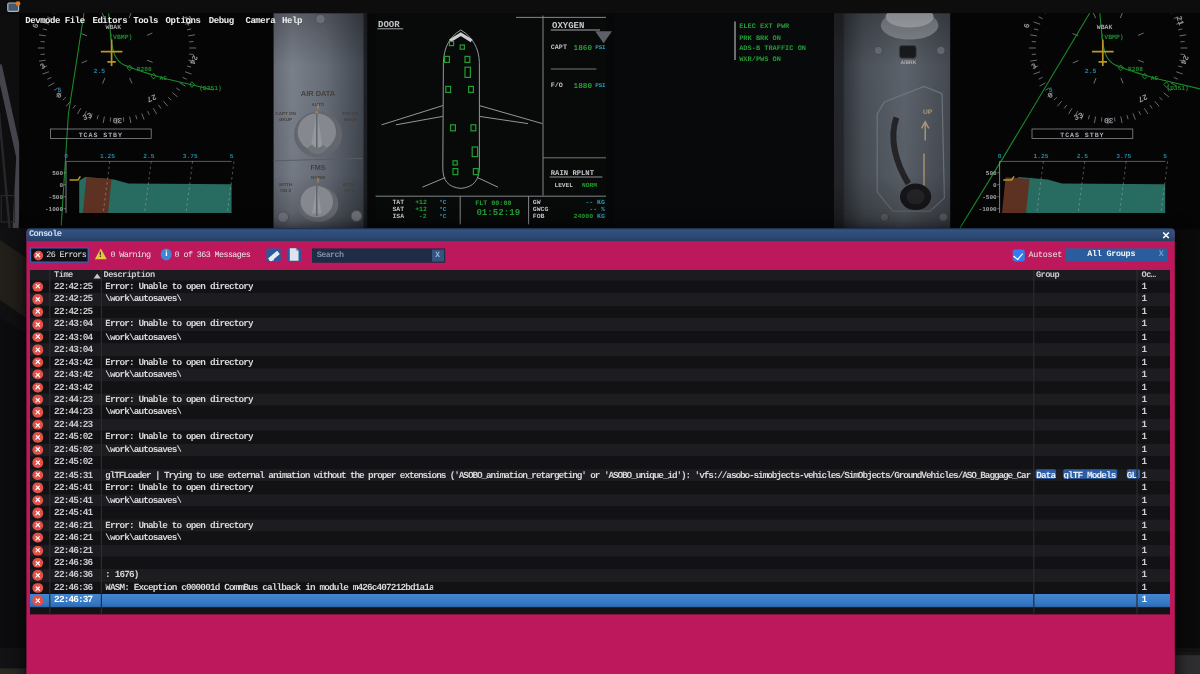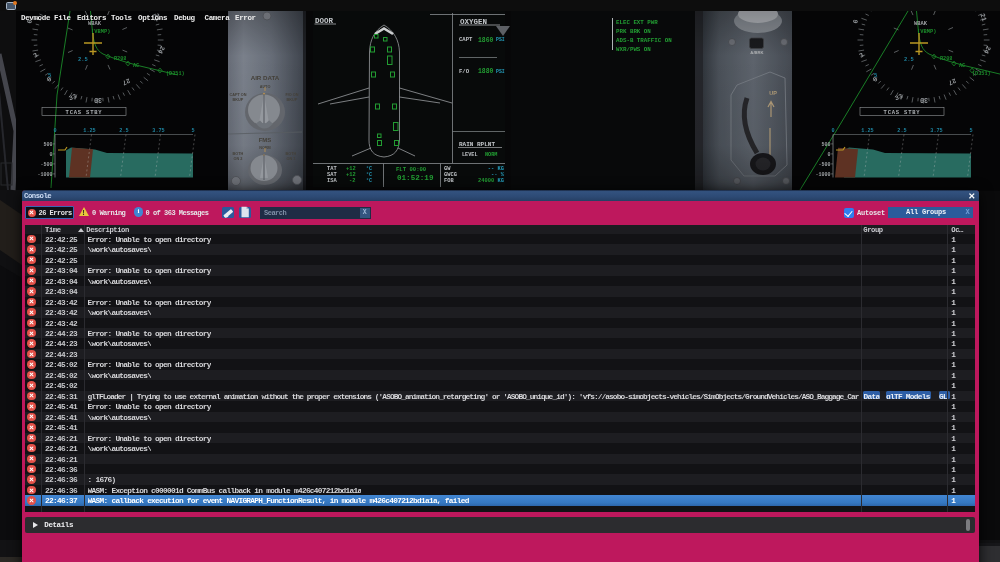--- a/index.html
+++ b/index.html
@@ -9,21 +9,21 @@
 #menubar { position:absolute; left:0; top:0; width:1000px; height:11px; background:#0d0d0d; z-index:5; }
 #menubar span { position:absolute; top:12px; height:11px; line-height:13.5px; color:#ededed; font-size:7.5px; font-weight:bold; letter-spacing:-0.35px; }
 #mico { position:absolute; left:5.5px; top:1.5px; width:10px; height:8px; background:#46586e; border:1px solid #aab8c8; border-radius:1.5px; }
 #mico i { position:absolute; right:-2px; top:-2px; width:4px; height:4px; background:#e07820; border-radius:50%; }
 
 #win { position:absolute; left:21.5px; top:189.8px; width:957px; height:425px; background:#be185d; border-radius:4px; box-shadow:0 2px 14px rgba(0,0,0,0.85); z-index:10; }
 #title { position:absolute; left:0; top:0; width:100%; height:11.6px; background:linear-gradient(#17253e 0%,#33527f 14%,#2d4a75 60%,#263f64 100%); border-radius:3.5px 3.5px 0 0; }
 #title b { position:absolute; left:2.6px; top:2.4px; font-size:7.3px; letter-spacing:-0.5px; color:#cfdef5; }
 #close { position:absolute; right:3.2px; top:1.2px; font-size:8.5px; color:#fff; font-weight:bold; font-family:"Liberation Sans",sans-serif; }
 
-.tbtext { position:absolute; font-size:7px; font-weight:bold; letter-spacing:-0.5px; color:#e6e6e8; }
+.tbtext { position:absolute; font-size:7px; font-weight:normal; letter-spacing:-0.5px; color:#e6e6e8; }
 #errbox { position:absolute; left:3px; top:16px; width:49px; height:13.2px; border:1px solid #3b66b5; background:#0e1016; border-radius:1px; }
 .cic { position:absolute; border-radius:50%; }
 #errbox .cic { left:2.2px; top:2px; width:8.4px; height:8.4px; background:#e25048; }
 .cic::before, .cic::after { content:""; position:absolute; left:1.7px; top:3.6px; width:5px; height:1.3px; background:#fff; border-radius:0.6px; }
 .cic::before { transform:rotate(45deg); }
 .cic::after { transform:rotate(-45deg); }
 #warntri { position:absolute; left:57.5px; top:17.3px; width:0; height:0; border-left:5.5px solid transparent; border-right:5.5px solid transparent; border-bottom:9.6px solid #e8c73c; }
 #warntri::after { content:"!"; position:absolute; left:-1.5px; top:1.8px; font-size:6.5px; font-weight:bold; color:#1a1a1a; font-family:"Liberation Sans",sans-serif; }
 #infoc { position:absolute; left:112.4px; top:17.6px; width:9.4px; height:9.4px; border-radius:50%; background:#3f87d2; }
 #infoc::after { content:"i"; position:absolute; width:100%; text-align:center; top:-0.5px; font-size:7px; font-weight:bold; color:#fff; font-family:"Liberation Serif",serif; }
@@ -340,21 +340,21 @@
   <div id="mico">
         <i></i>
       </div>
   <span style="left:21px;">Devmode</span>
   <span style="left:54px;">File</span>
   <span style="left:77px;">Editors</span>
   <span style="left:111px;">Tools</span>
   <span style="left:138px;">Options</span>
   <span style="left:174px;">Debug</span>
   <span style="left:204.5px;">Camera</span>
-  <span style="left:235px;">Error</span>
+  <span style="left:235px;">Help</span>
 </div>
 <div class="key" style="left:213.0px;">Q</div>
     <div class="key" style="left:232.8px;">W</div>
     <div class="key" style="left:252.6px;">E</div>
     <div class="key" style="left:272.4px;">R</div>
     <div class="key" style="left:292.2px;">T</div>
     <div class="key" style="left:312.0px;">Y</div>
     <div class="key" style="left:331.8px;">U</div>
     <div class="key" style="left:351.6px;">I</div>
     <div class="key" style="left:371.4px;">O</div>
@@ -562,27 +562,21 @@
         </div>
 <div class="row rdark" style="top:259.44px;">
           <span class="eic"><i></i></span>
           <span class="rtime">22:46:36</span>
           <span class="rdesc">WASM: Exception c000001d CommBus callback in module m426c407212bd1a1a</span>
           <span class="roc">1</span>
         </div>
 <div class="row rhl" style="top:269.90px;">
           <span class="eic"><i></i></span>
           <span class="rtime">22:46:37</span>
-          <span class="rdesc">WASM: callback execution for event NAVIGRAPH_FunctionResult, in module m426c407212bd1a1a, failed</span>
           <span class="roc">1</span>
         </div>
     <div class="vline" style="left:16.5px;"></div>
     <div class="vline" style="left:59px;"></div>
     <div class="vline" style="left:836px;"></div>
     <div class="vline" style="left:922px;"></div>
   </div>
-  <div id="details">
-        <div id="dtri"></div>
-        <b>Details</b>
-        <div id="dthumb"></div>
-      </div>
   <div id="grip"></div>
 </div>
 </div>
 </body></html>

